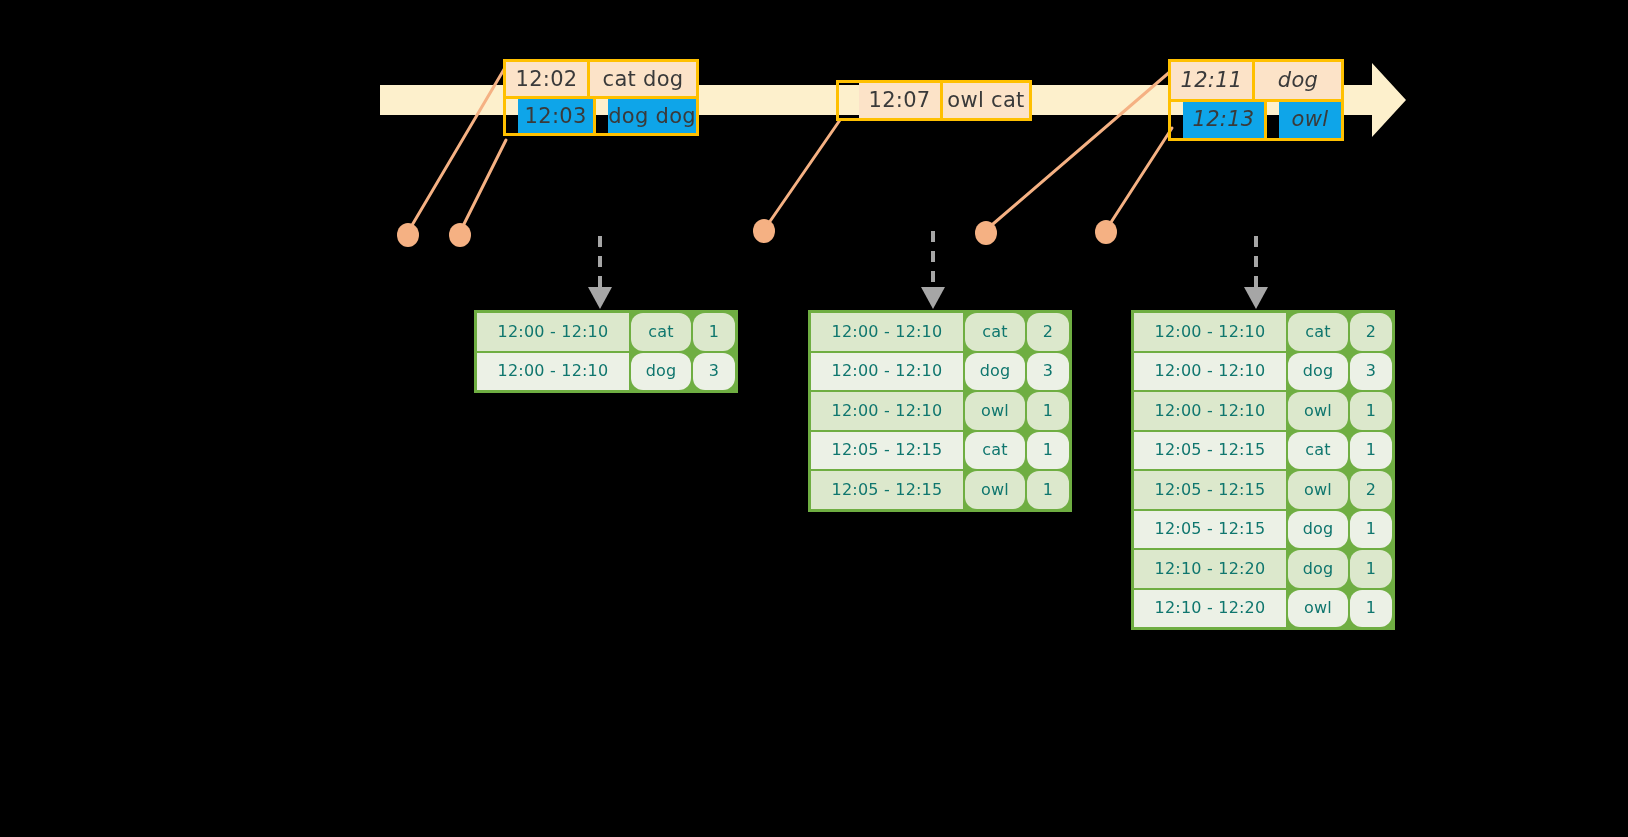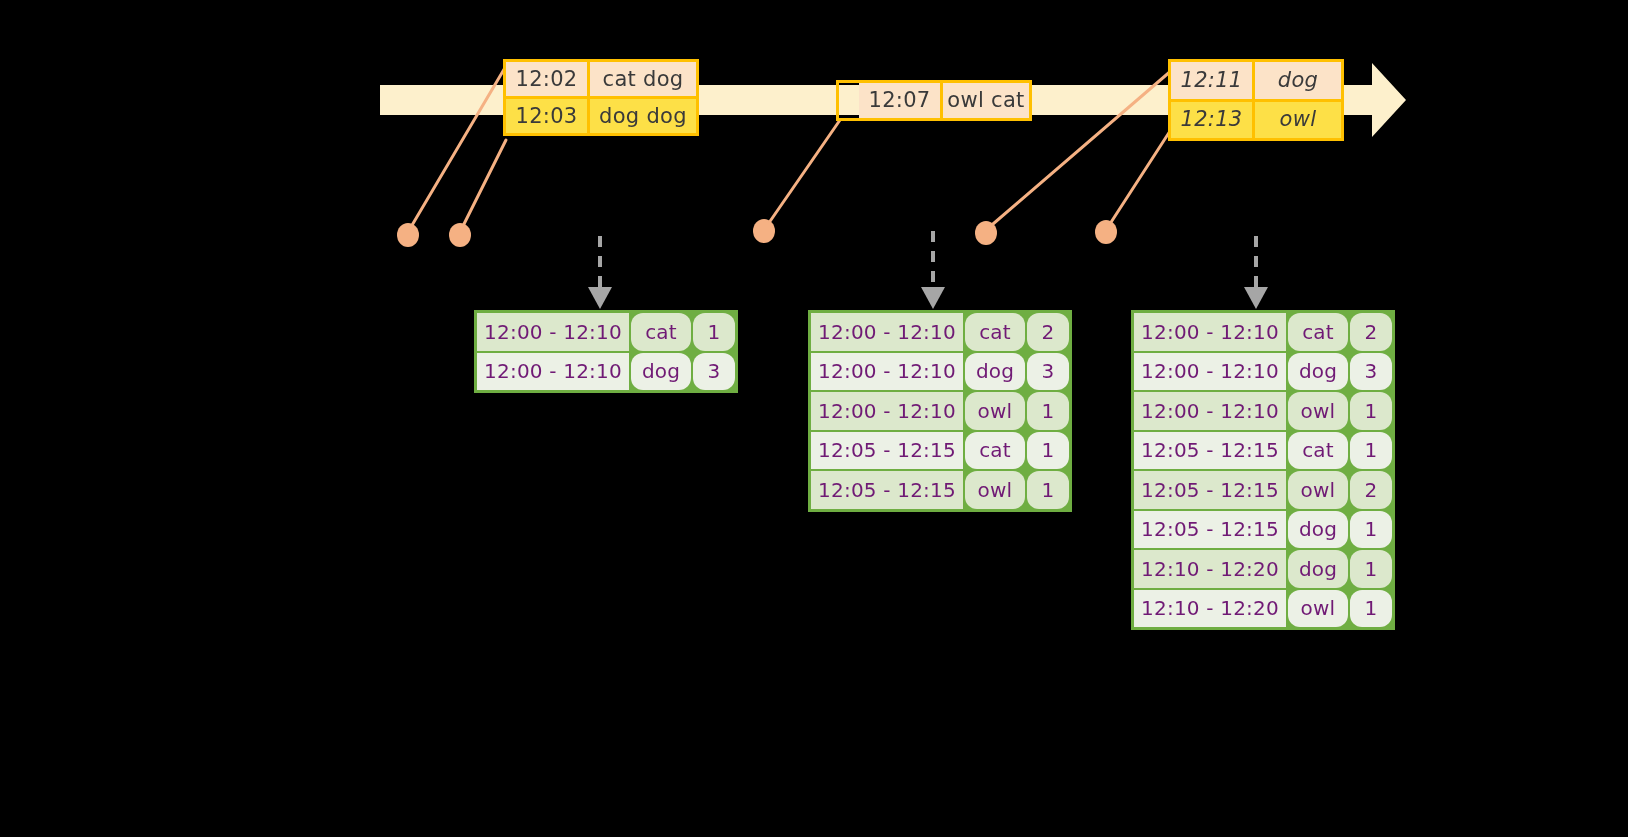--- a/index.html
+++ b/index.html
@@ -57,21 +57,21 @@
     letter-spacing: .3px;
   }
   .evt-time {
     width: 84px;
     border-right: 3px solid #FFC000;
   }
   .evt-payload {
     flex: 1 1 auto;
   }
   .shade-a { background: #FCE3C8; }
-  .shade-b { background: #fde047; }
+  .shade-b { background: #0ea5e9; margin-left: 12px; }
 
   
   .res-table {
     position: absolute;
     border: 3px solid #6FAE42;
     box-sizing: border-box;
     display: flex;
     flex-direction: column;
     background: #6FAE42;
     z-index: 5;
@@ -80,22 +80,22 @@
     display: flex;
     flex-direction: row;
     height: 37.5px;
   }
   .res-row + .res-row { margin-top: 2px; }
   .res-cell {
     display: flex;
     align-items: center;
     justify-content: center;
     box-sizing: border-box;
-    font-size: 20px;
-    color: #701a75;
+    font-size: 16px;
+    color: #0f766e;
     line-height: 1;
     white-space: nowrap;
     letter-spacing: .2px;
   }
   .res-cell + .res-cell { margin-left: 2px; border-radius: 12px; }
   .c-win { width: 152px; }
   .c-key { width: 60px; }
   .c-val { width: 42px; }
   .rshade-a { background: #DCE8CC; }
   .rshade-b { background: #ECF1E6; }

